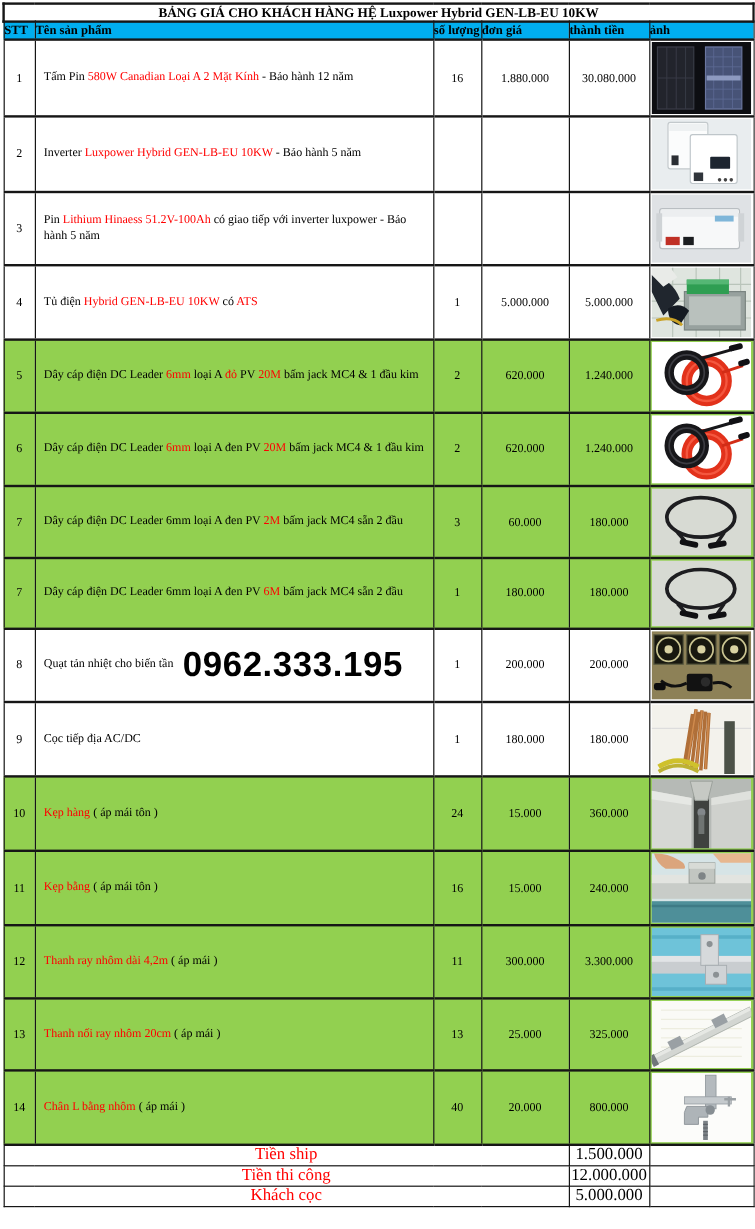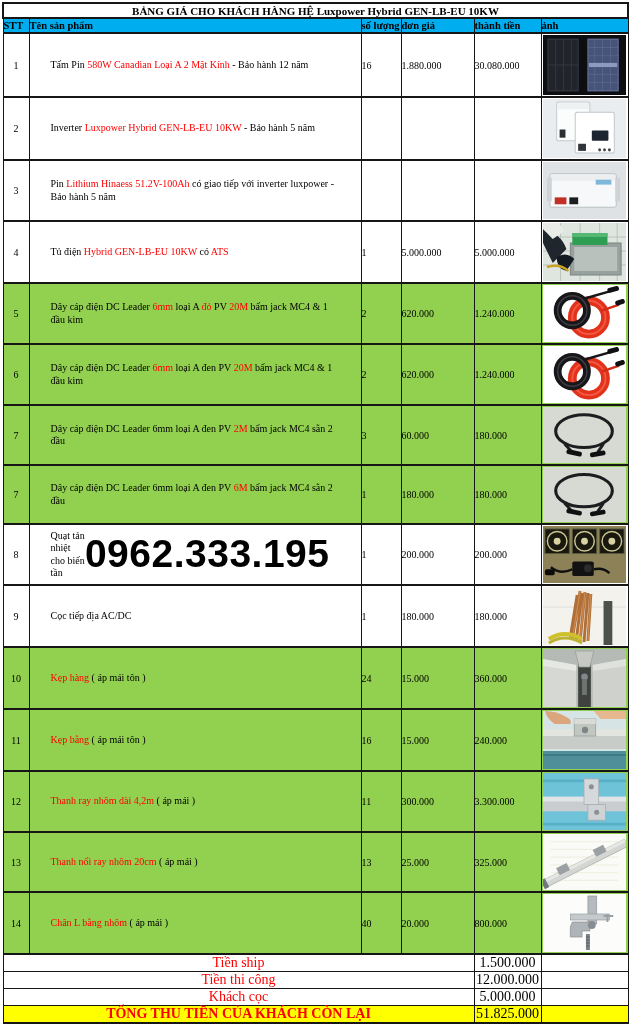--- a/index.html
+++ b/index.html
@@ -19,30 +19,30 @@
     height:15px; background:var(--header-bg,#00aeef);
     font-size:10.5px; font-weight:bold; text-align:left; vertical-align:middle;
     border-width:2px 1px;
   }
   tbody td {
     border-width:2px 1px; font-size:10px; vertical-align:middle;
     background:#fff;
   }
   tr.green td { background:var(--row-green,#92d050); }
   .c-stt  { text-align:center; }
-  .c-name { text-align:left; padding:2px 21px; line-height:1.25; }
-  .c-num  { text-align:left;margin-left:45px; }
+  .c-name { text-align:left; padding:2px 7px; line-height:1.25; }
+  .c-num  { text-align:center;margin-left:45px; }
   .c-img  { padding:1px; text-align:center; }
   .c-img svg { display:block; margin:0 auto; }
   .red { color:var(--accent-red,#ff0000); }
   .name-flex { display:flex; align-items:center; width:100%; }
   .phone {
     flex:1; text-align:center; padding-right:10px;
     font-family:"Liberation Sans", sans-serif; font-weight:bold;
-    font-size:39px; letter-spacing:0.5px; color:#000; white-space:nowrap;
+    font-size:29px; letter-spacing:0.5px; color:#000; white-space:nowrap;
   }
   tfoot td {
     height:14px; border-width:1px; font-size:14px;
     text-align:center; vertical-align:middle; background:#fff;
   }
   tfoot .f-label { color:var(--accent-red,#ff0000); }
   tfoot tr.hl td { background:var(--total-highlight,#ffff00); }
   tfoot tr.hl .f-label { font-weight:bold; }
   tfoot tr:first-child td { border-top-width:2px; }
   tfoot tr.hl td { border-bottom-width:2px; }
@@ -437,20 +437,15 @@
         <tr>
           <td class="f-label" colspan="4">Tiền thi công</td>
           <td class="f-value">12.000.000</td>
           <td class="f-empty"></td>
         </tr>
         <tr>
           <td class="f-label" colspan="4">Khách cọc</td>
           <td class="f-value">5.000.000</td>
           <td class="f-empty"></td>
         </tr>
-        <tr class="hl">
-          <td class="f-label" colspan="4">TỔNG THU TIỀN CỦA KHÁCH CÒN LẠI</td>
-          <td class="f-value">51.825.000</td>
-          <td class="f-empty"></td>
-        </tr>
       </tfoot>
   </table>
 </div>
 
 </body></html>

